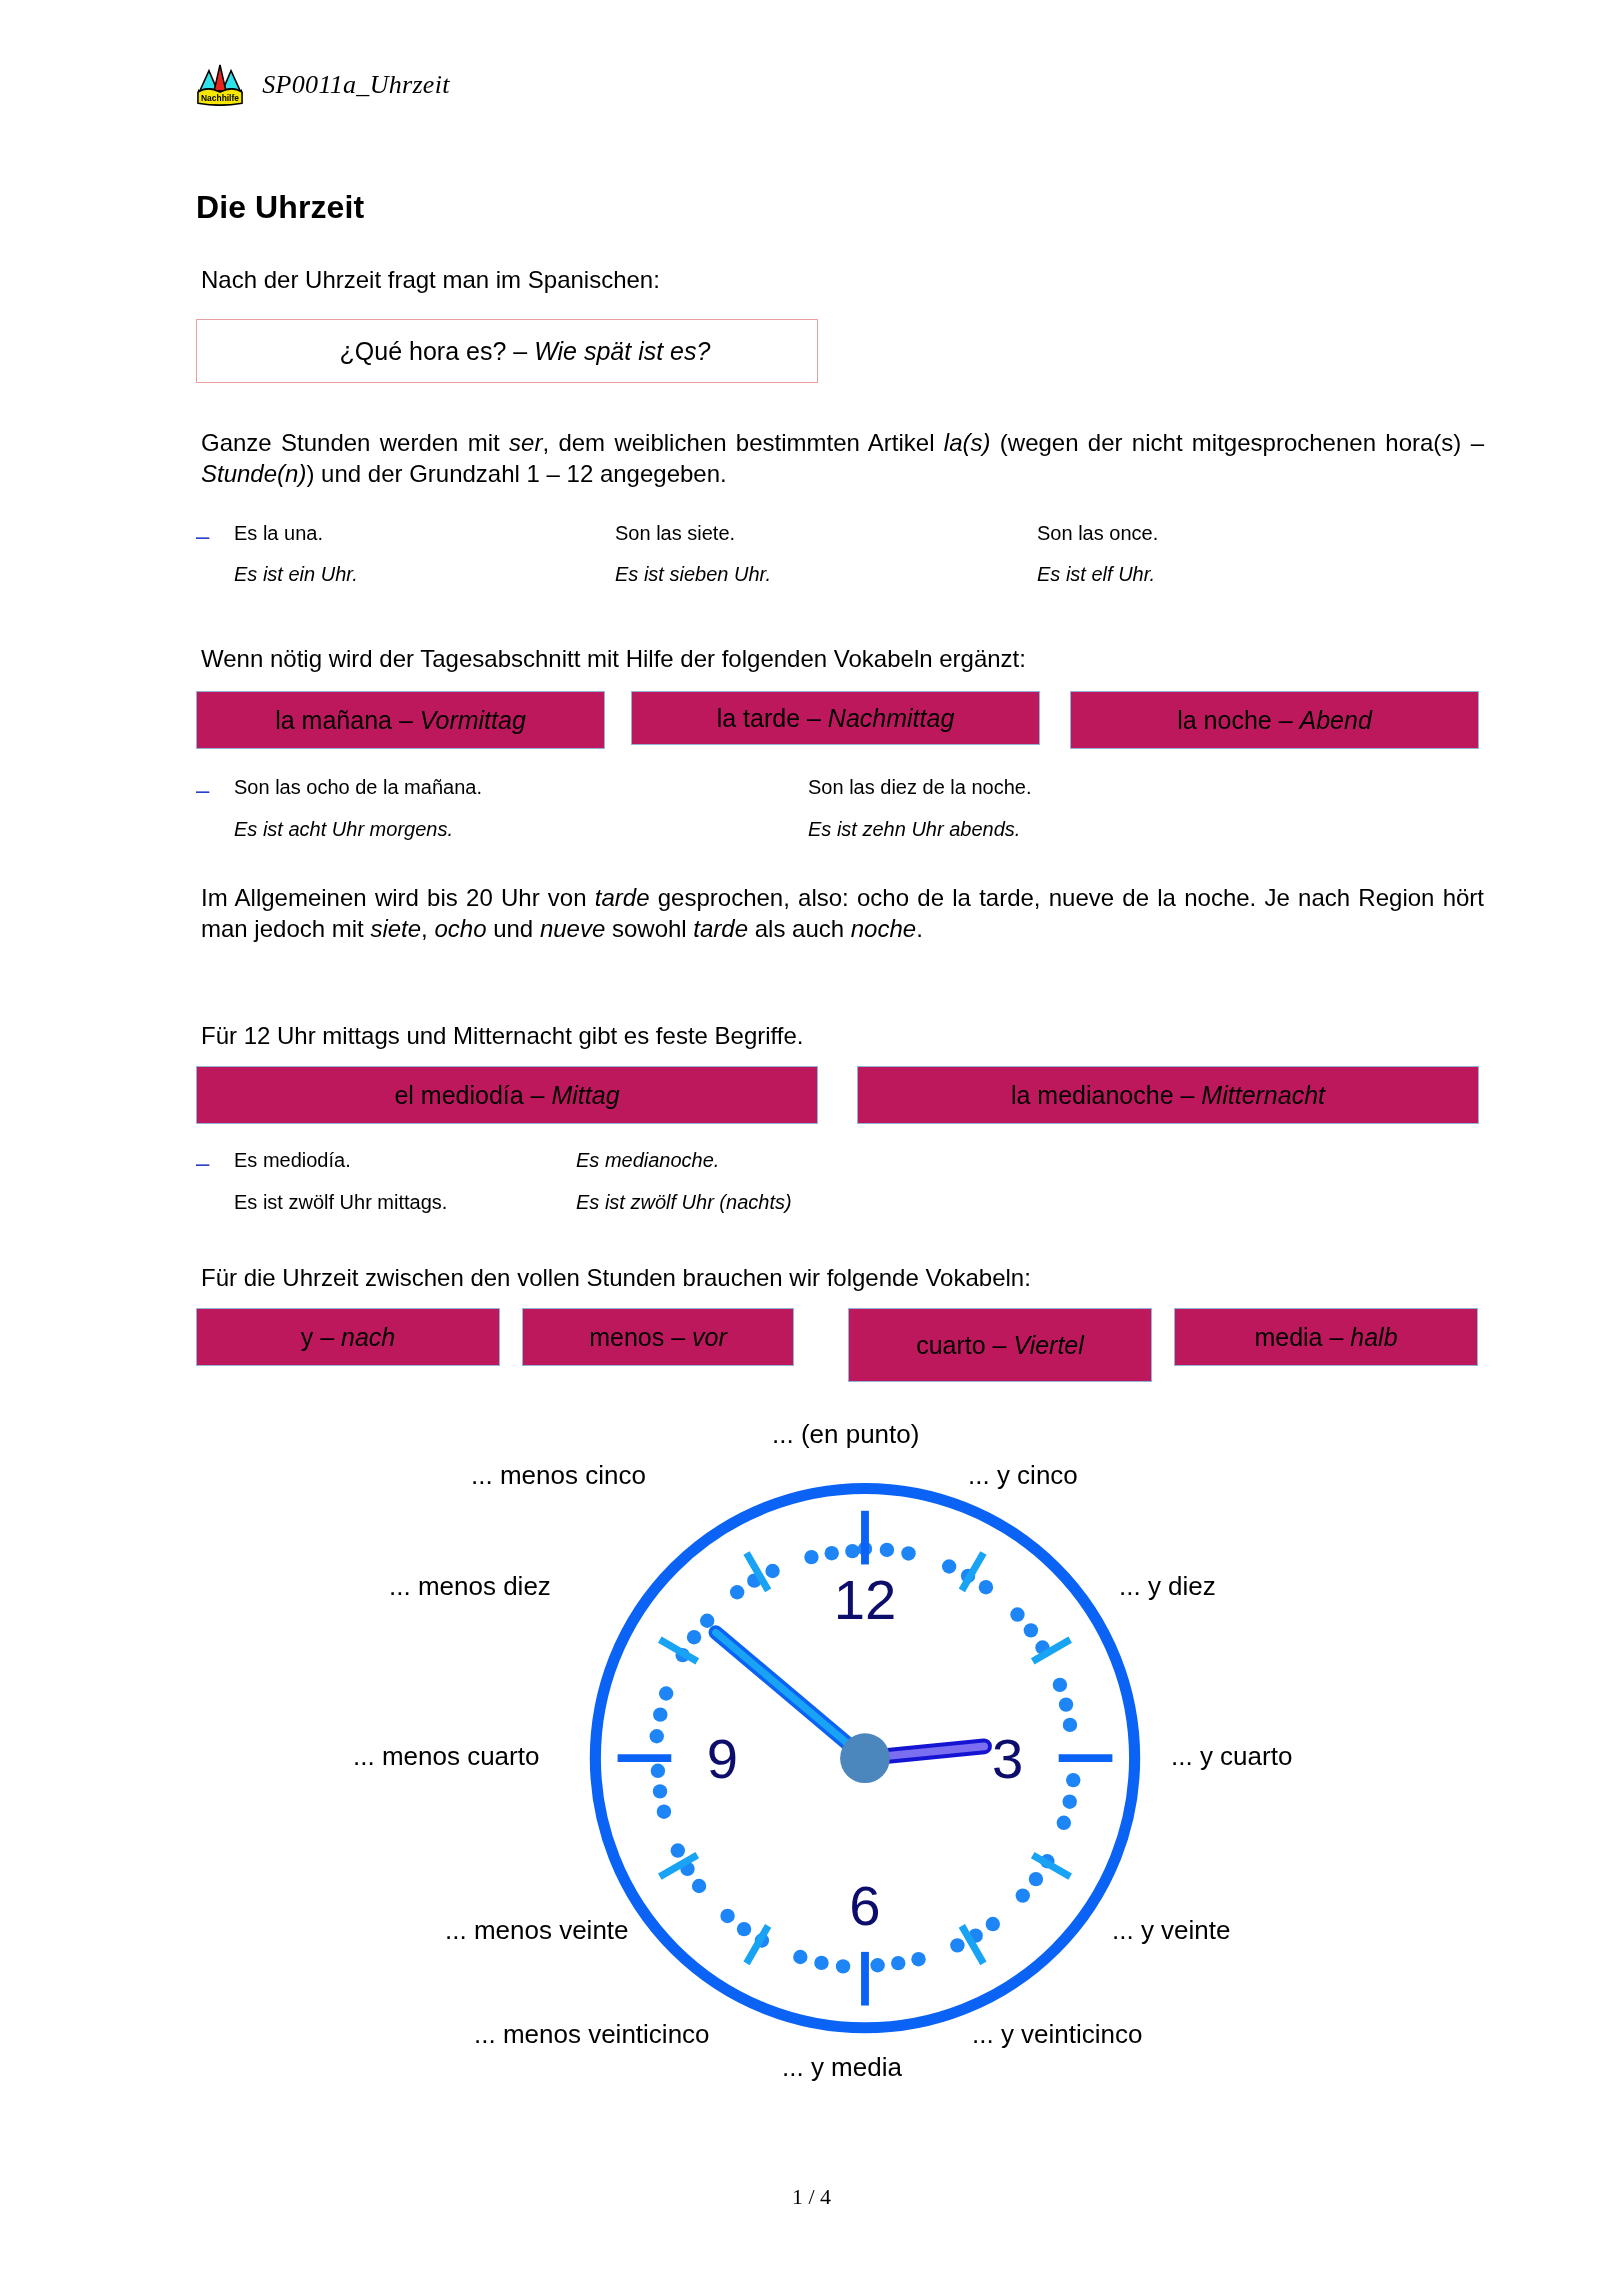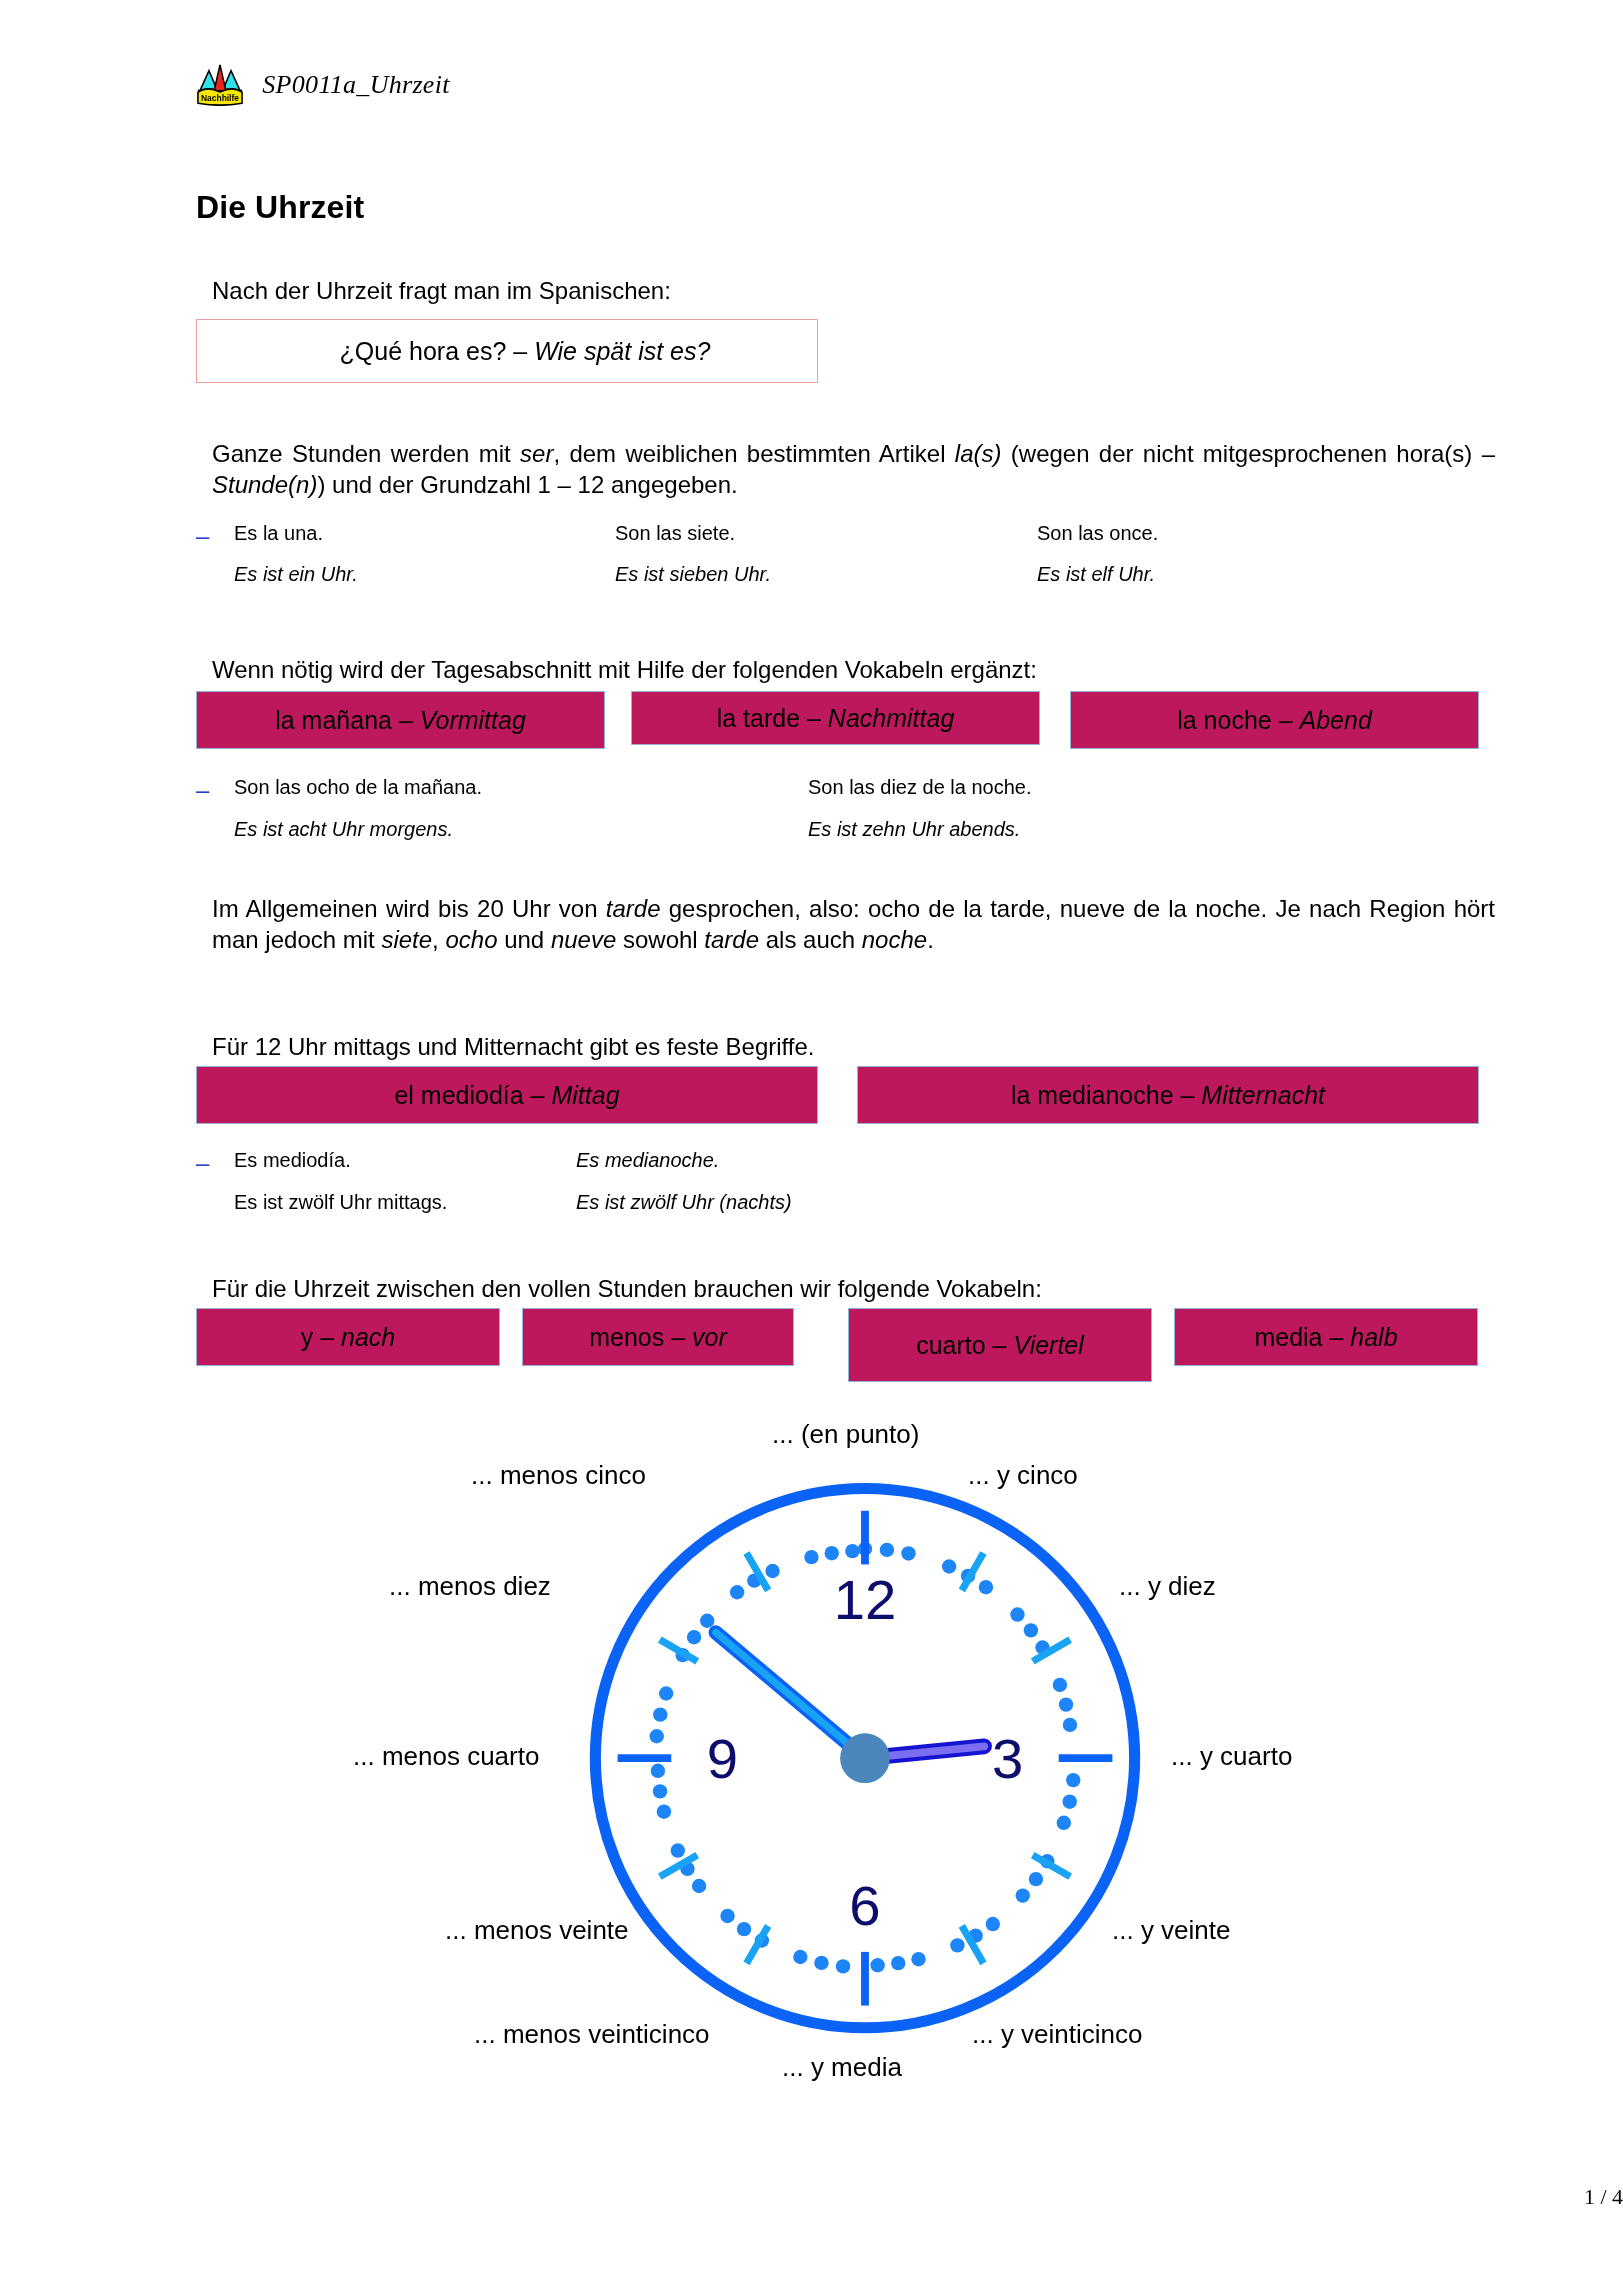--- a/index.html
+++ b/index.html
@@ -63,21 +63,21 @@
     margin: 0;
     position: absolute;
     top: 189px;
     left: 0;
     letter-spacing: 0.1px;
   }
 
   p.para {
     font-size: 24px;
     line-height: 1.30;
-    margin: 16px;
+    margin: 5px;
     position: absolute;
     left: 0;
     width: 1283px;
   }
   p.justify { text-align: justify; }
   .it { font-style: italic; }
 
   
   .box-red {
     position: absolute;
@@ -151,21 +151,21 @@
     color: #000;
     white-space: nowrap;
   }
 
   
   .footer {
     position: absolute;
     left: 0;
     top: 2184px;
     width: 1623px;
-    text-align: right;
+    text-align: center;
     font-family: "Liberation Serif", serif;
     font-size: 22px;
     color: #000;
   }
 </style>
 </head>
 <body>
 
 <div class="page">
 

